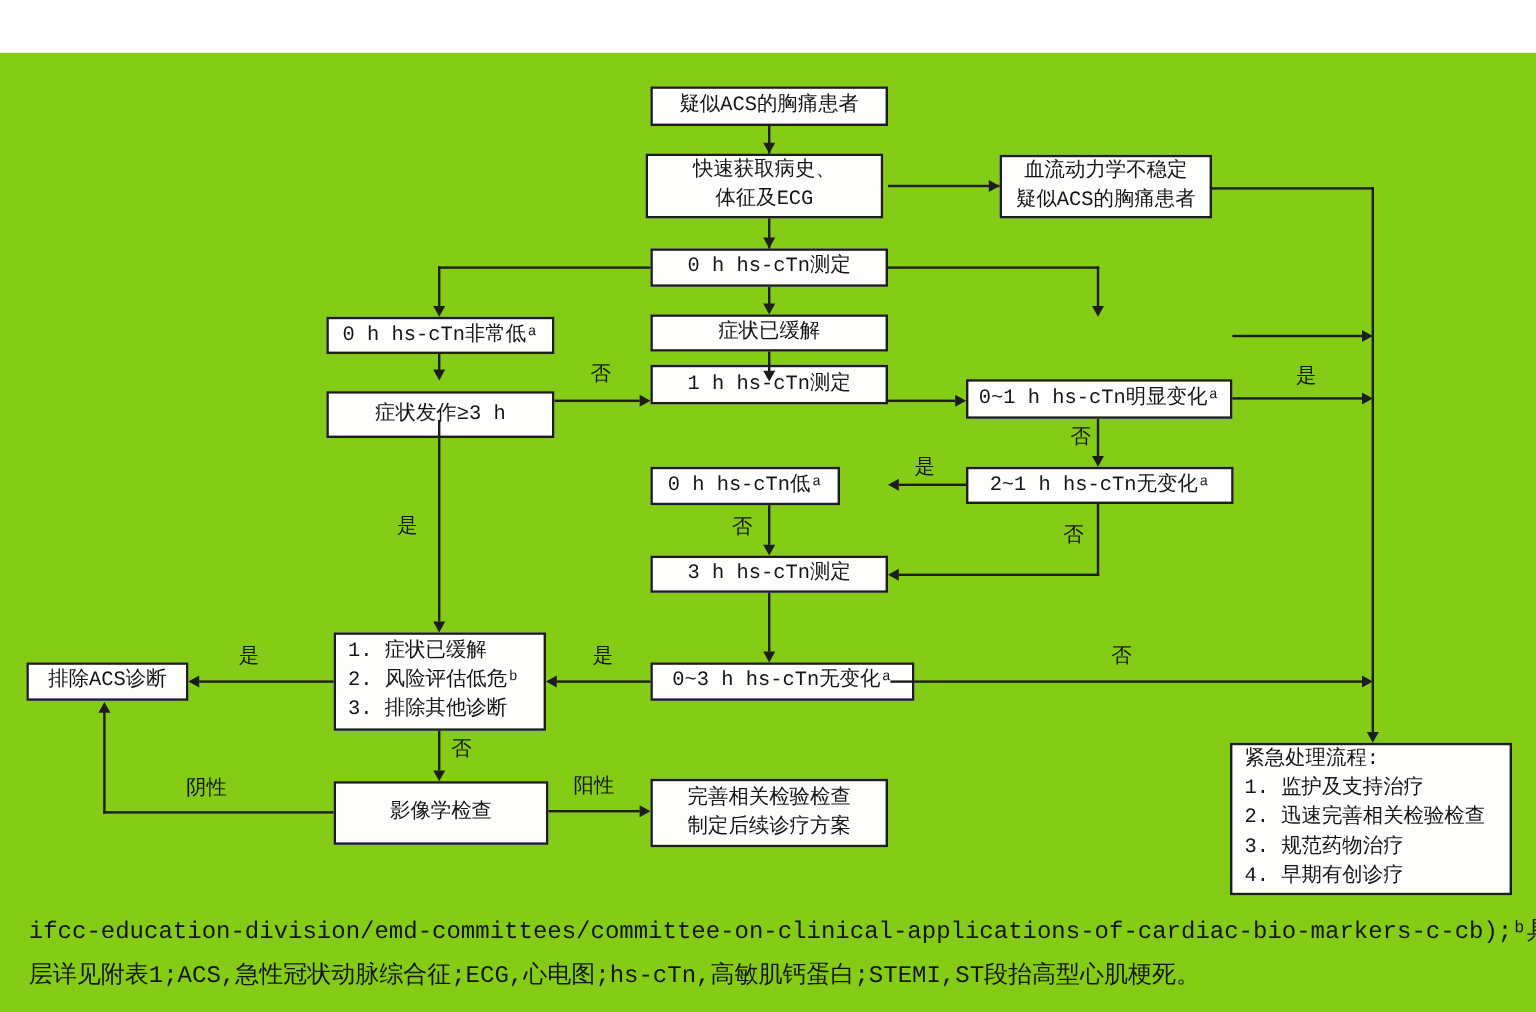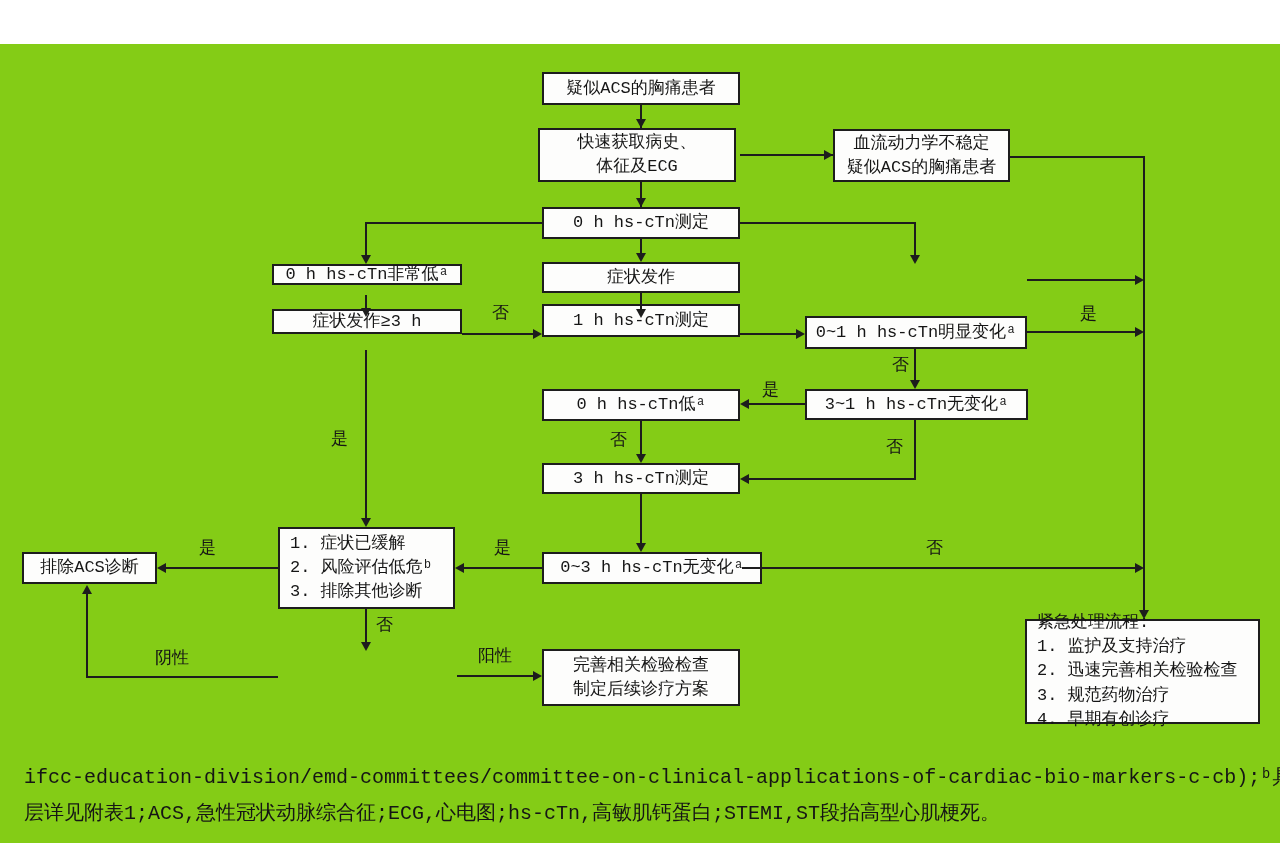--- a/index.html
+++ b/index.html
@@ -36,36 +36,37 @@
 <body>
 
 <div class="canvas">
 
   <div class="node" style="left:542px;top:28px;width:198px;height:33px">疑似ACS的胸痛患者</div>
   <div class="node" style="left:538px;top:84px;width:198px;height:54px">快速获取病史、
 体征及ECG</div>
   <div class="node" style="left:833px;top:85px;width:177px;height:53px">血流动力学不稳定
 疑似ACS的胸痛患者</div>
   <div class="node" style="left:542px;top:163px;width:198px;height:32px">0 h hs-cTn测定</div>
-  <div class="node" style="left:272px;top:220px;width:190px;height:21px">0 h hs-cTn非常低ᵃ</div>
-  <div class="node" style="left:542px;top:218px;width:198px;height:31px">症状发作</div>
-  <div class="node" style="left:272px;top:265px;width:190px;height:25px">症状发作≥3 h</div>
+  <div class="node" style="left:272px;top:220px;width:190px;height:31px">0 h hs-cTn非常低ᵃ</div>
+  <div class="node" style="left:542px;top:218px;width:198px;height:31px">症状已缓解</div>
+  <div class="node" style="left:272px;top:282px;width:190px;height:39px">症状发作≥3 h</div>
   <div class="node" style="left:542px;top:260px;width:198px;height:33px">1 h hs-cTn测定</div>
   <div class="node" style="left:805px;top:272px;width:222px;height:33px">0~1 h hs-cTn明显变化ᵃ</div>
-  <div class="node" style="left:542px;top:345px;width:198px;height:32px">0 h hs-cTn低ᵃ</div>
-  <div class="node" style="left:805px;top:345px;width:223px;height:31px">3~1 h hs-cTn无变化ᵃ</div>
+  <div class="node" style="left:542px;top:345px;width:158px;height:32px">0 h hs-cTn低ᵃ</div>
+  <div class="node" style="left:805px;top:345px;width:223px;height:31px">2~1 h hs-cTn无变化ᵃ</div>
   <div class="node" style="left:542px;top:419px;width:198px;height:31px">3 h hs-cTn测定</div>
   <div class="node" style="left:542px;top:508px;width:220px;height:32px">0~3 h hs-cTn无变化ᵃ</div>
   <div class="node align-left" style="left:278px;top:483px;width:177px;height:82px">1. 症状已缓解
 2. 风险评估低危ᵇ
 3. 排除其他诊断</div>
   <div class="node" style="left:22px;top:508px;width:135px;height:32px">排除ACS诊断</div>
+  <div class="node" style="left:278px;top:607px;width:179px;height:53px">影像学检查</div>
   <div class="node" style="left:542px;top:605px;width:198px;height:57px">完善相关检验检查
 制定后续诊疗方案</div>
-  <div class="node align-left" style="left:1025px;top:575px;width:235px;height:105px">紧急处理流程:
+  <div class="node align-left" style="left:1025px;top:575px;width:235px;height:127px">紧急处理流程:
 1. 监护及支持治疗
 2. 迅速完善相关检验检查
 3. 规范药物治疗
 4. 早期有创诊疗</div>
 
   <div class="line" style="left:640px;top:61px;width:2px;height:23px"></div>
   <div class="arrow down" style="left:636px;top:75px"></div>
 
   <div class="line" style="left:740px;top:110px;width:93px;height:2px"></div>
   <div class="arrow right" style="left:824px;top:106px"></div>

